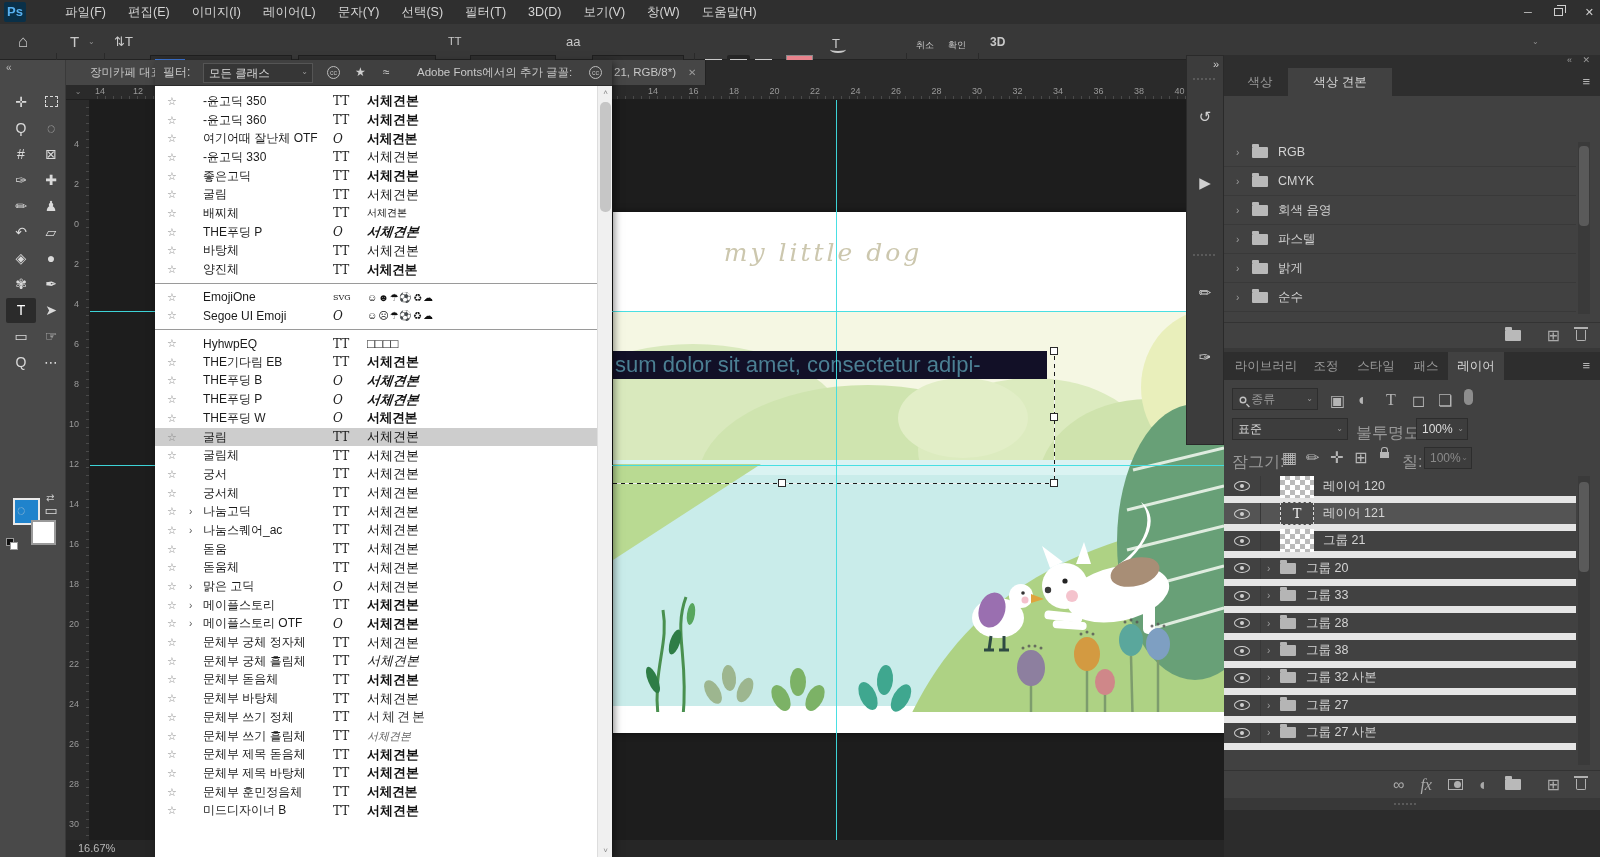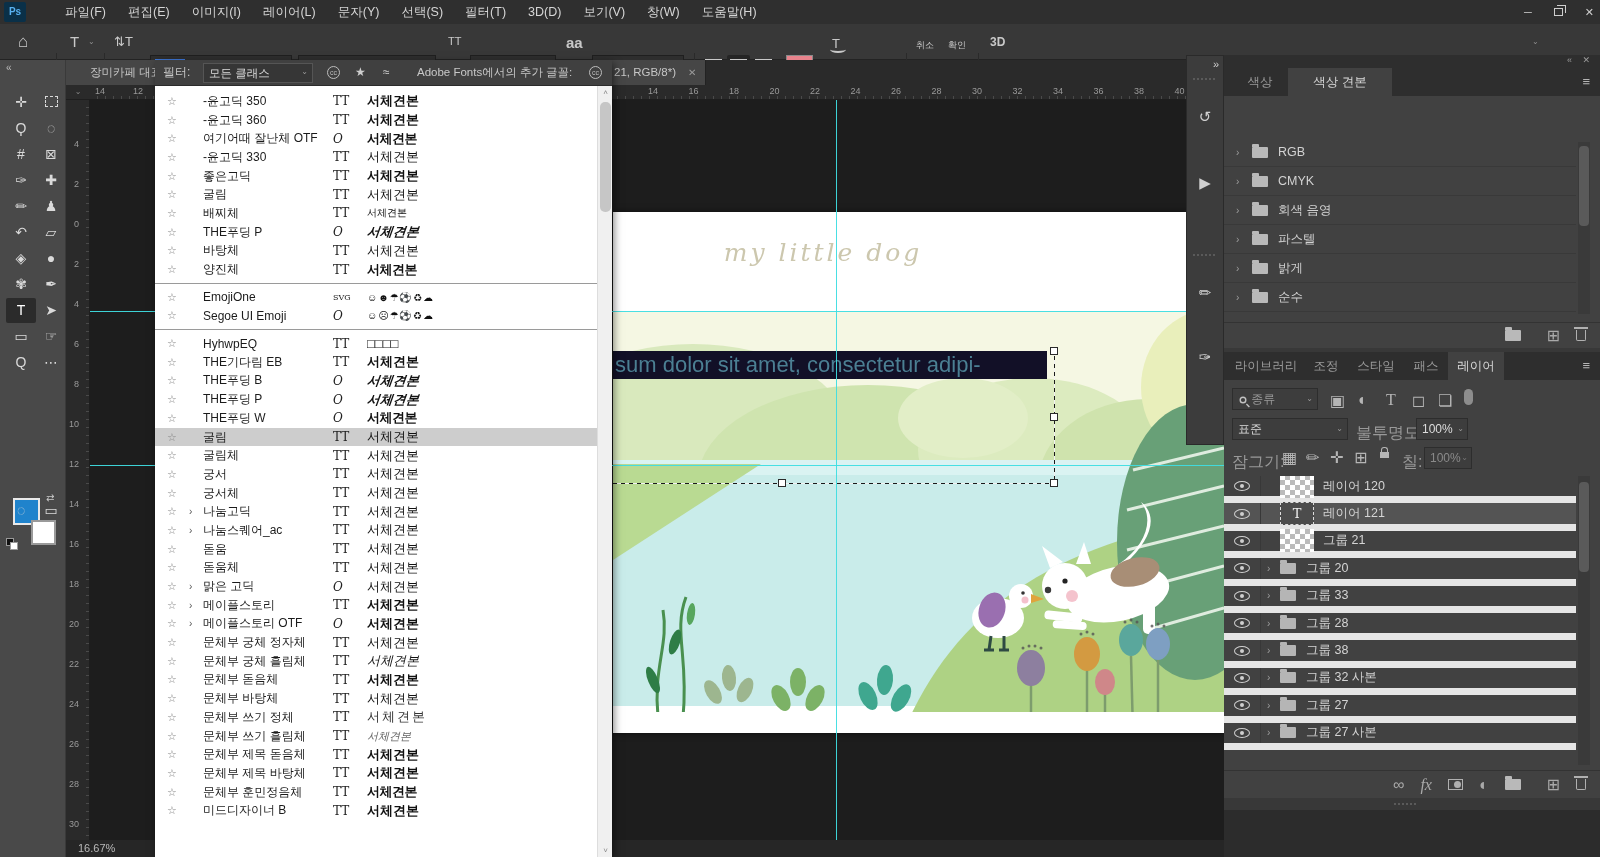--- a/index.html
+++ b/index.html
@@ -4,21 +4,21 @@
 <style>
   *{margin:0;padding:0;box-sizing:border-box;}
   html,body{width:1600px;height:857px;overflow:hidden;background:#1d1d1d;
     font-family:"Liberation Sans","DejaVu Sans",sans-serif;-webkit-font-smoothing:antialiased;}
   #app{position:absolute;width:1600px;height:857px;background:#1d1d1d;}
   .abs{position:absolute;}
 
   
   #menubar{left:0;top:0;width:1600px;height:24px;background:#2f2f2f;color:#d6d6d6;font-size:12.5px;}
   #pslogo{left:4px;top:2px;width:22px;height:20px;background:#0a3048;color:#58b1f0;font-weight:bold;
-    font-size:10px;text-align:center;line-height:20px;border-radius:2px;}
+    font-size:13px;text-align:center;line-height:20px;border-radius:2px;}
   #menuitems{left:54px;top:0;height:24px;display:flex;}
   #menuitems span{padding:0 11px;line-height:24px;}
   #winctrl{right:6px;top:0;height:24px;display:flex;align-items:center;gap:22px;color:#cfcfcf;font-size:11px;}
   .resticon{display:inline-block;width:9px;height:8px;border:1px solid #cfcfcf;position:relative;}
   .resticon::before{content:"";position:absolute;left:2px;top:-4px;width:8px;height:7px;
     border-top:1px solid #cfcfcf;border-right:1px solid #cfcfcf;}
 
   
   #optionsbar{left:0;top:24px;width:1600px;height:36px;background:#383838;border-bottom:1px solid #232323;color:#c9c9c9;}
   .vsep{position:absolute;top:29px;width:1px;height:26px;background:#2a2a2a;}
@@ -211,21 +211,21 @@
     </div>
     <div class="field" style="left:298px;width:138px;">
       <span>-</span>
       <span class="dd">⌄</span>
     </div>
     <span class="obtxt" style="left:448px;top:11px;font-size:11px;">TT</span>
     <div class="field" style="left:470px;width:86px;">
       <span>36 pt</span>
       <span class="dd">⌄</span>
     </div>
-    <span class="obtxt" style="left:566px;top:10px;font-size:15px;font-weight:bold;">aa</span>
+    <span class="obtxt" style="left:566px;top:10px;font-size:13px;">aa</span>
     <div class="field" style="left:592px;width:92px;">
       <span>뚜렷하게</span>
       <span class="dd">⌄</span>
     </div>
     <span class="vsep" style="left:694px;"></span>
     <span class="albtn" style="left:702px;">
         <i class="alico al-l"></i>
       </span>
     <span class="albtn active" style="left:727px;">
         <i class="alico al-c"></i>

